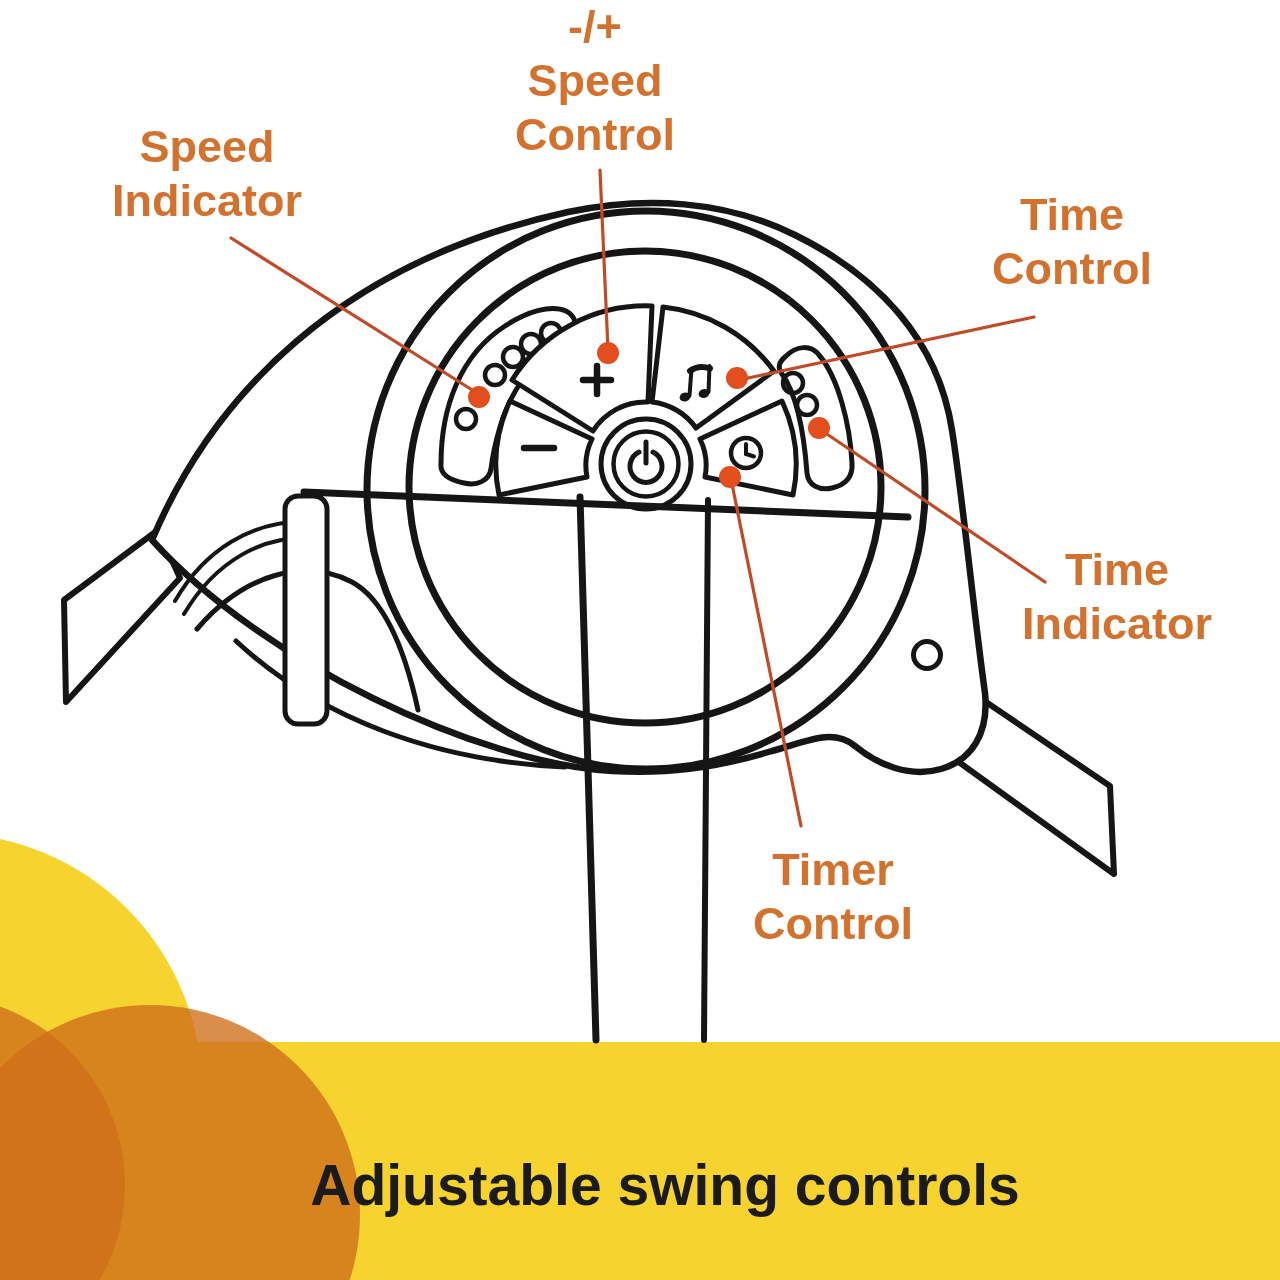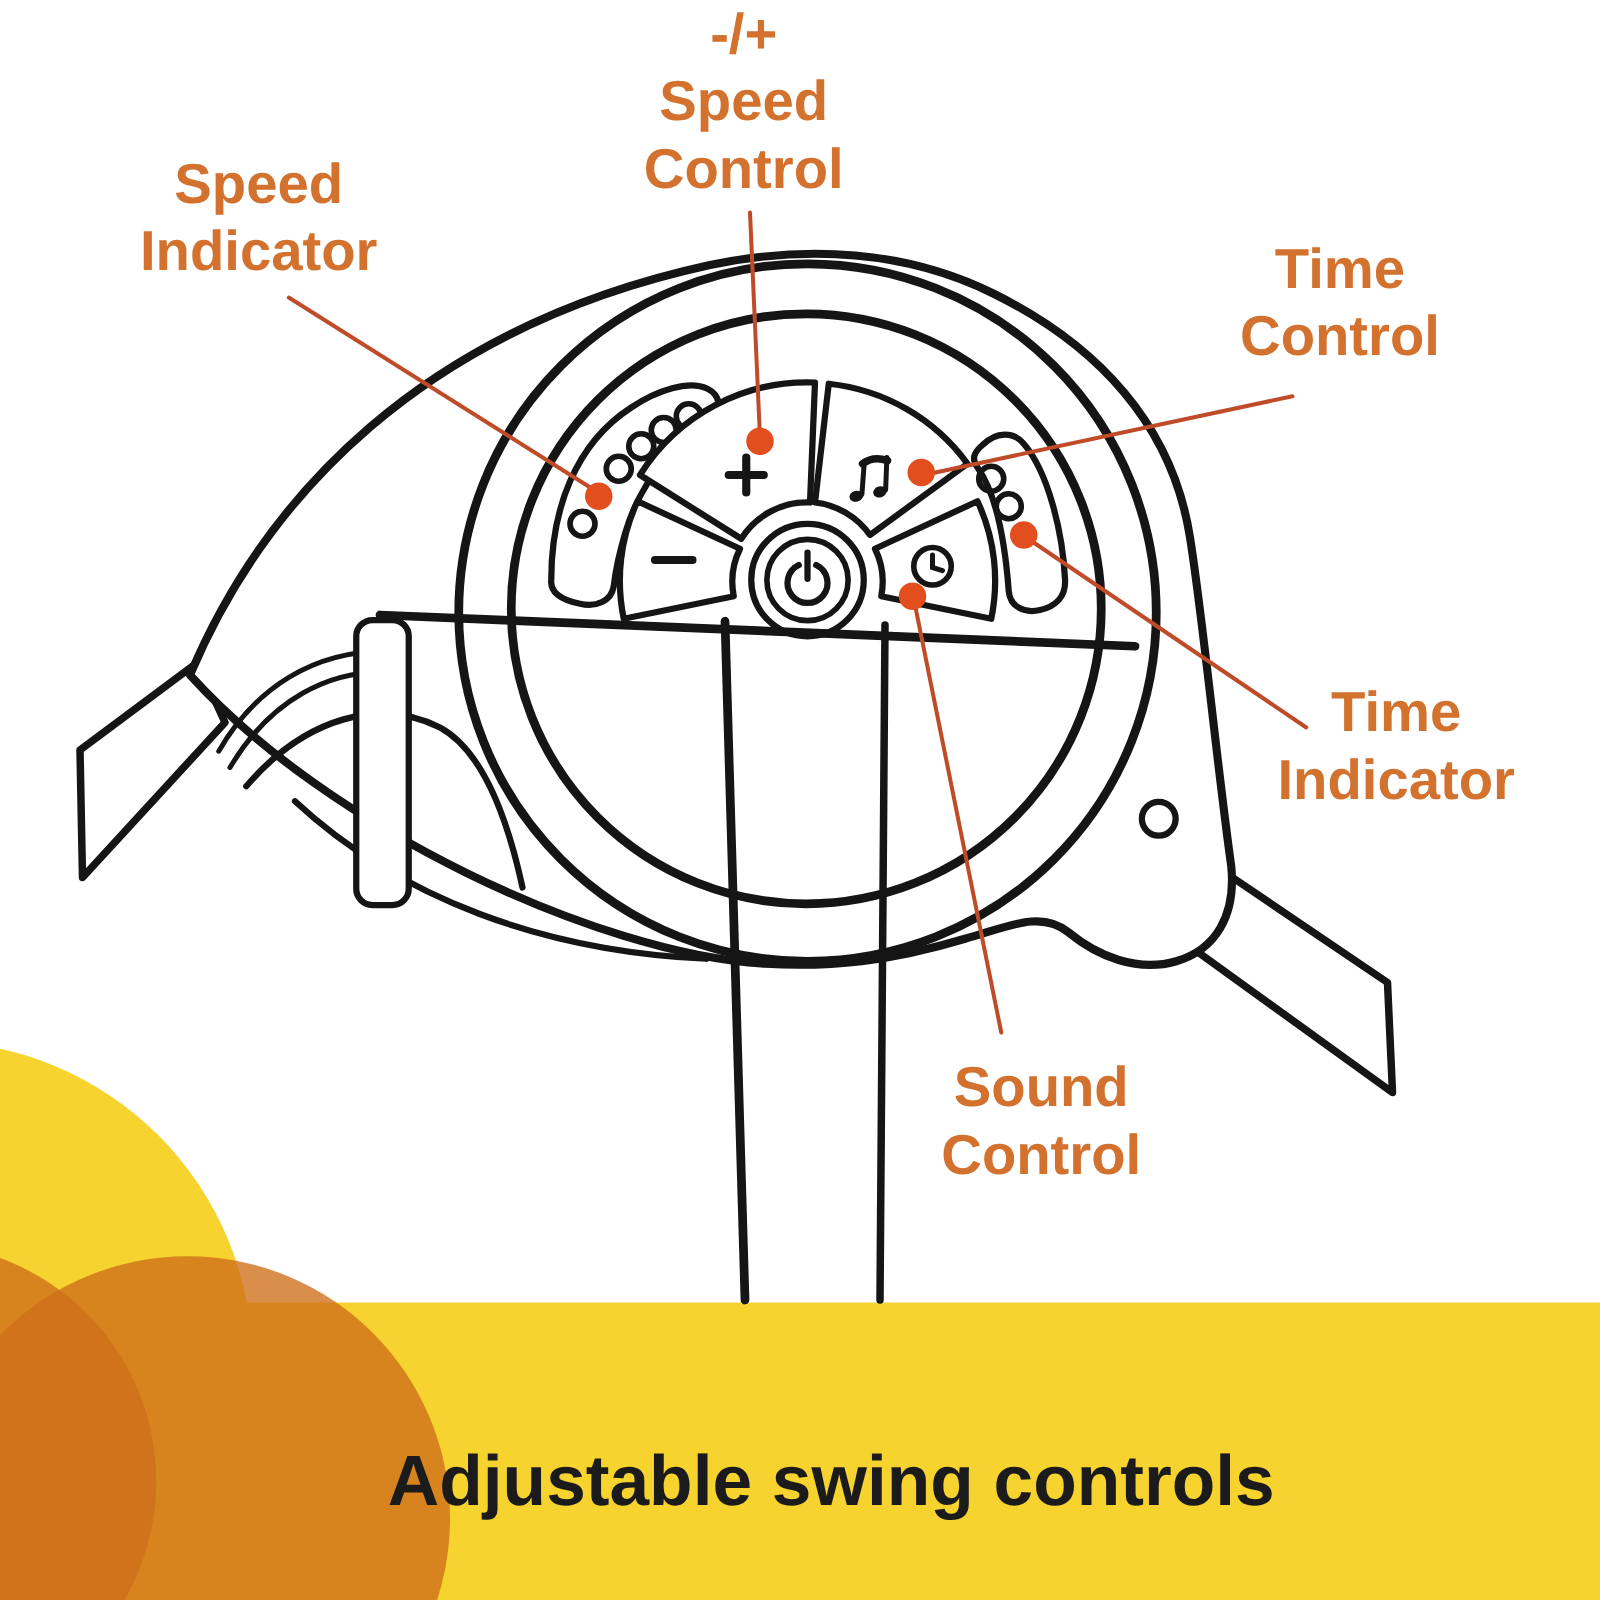--- a/index.html
+++ b/index.html
@@ -156,19 +156,19 @@
     <span>Time</span>
     <span>Control</span>
   </div>
 
   <div class="callout" style="left:1117px;top:543px;">
     <span>Time</span>
     <span>Indicator</span>
   </div>
 
   <div class="callout" style="left:833px;top:843px;">
-    <span>Sound</span>
+    <span>Timer</span>
     <span>Control</span>
   </div>
 
   <div id="banner-title">Adjustable swing controls</div>
 
 </div>
 
 </body></html>

